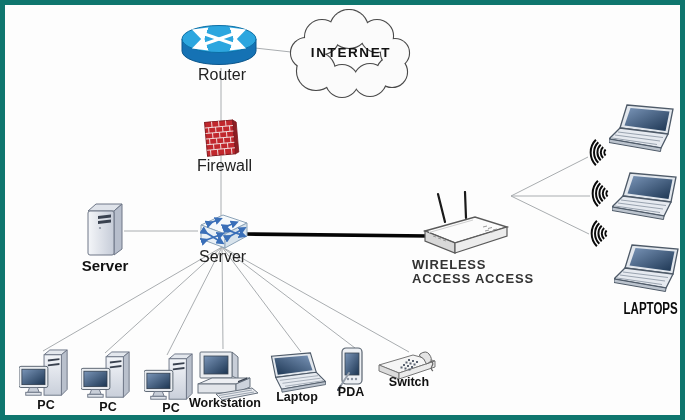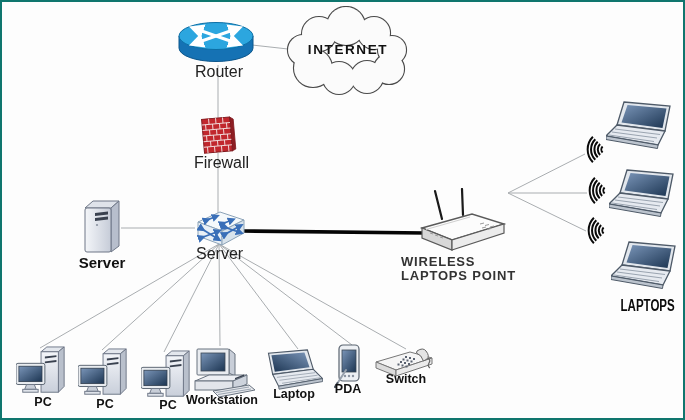--- a/index.html
+++ b/index.html
@@ -1,25 +1,25 @@
 <!DOCTYPE html>
 <html><head>
 <meta charset="utf-8">
 <style>
   html,body{margin:0;padding:0;background:#fff;}
   .frame{position:relative;width:685px;height:420px;box-sizing:border-box;
-    background:#FDFDFD;border:2px solid #0f766e;overflow:hidden;
+    background:#FDFDFD;border:5px solid #0f766e;overflow:hidden;
     font-family:"Liberation Sans",sans-serif;}
   .abs{position:absolute;}
   .lbl{position:absolute;color:#1c1c1c;white-space:nowrap;line-height:1.1;}
   .c{text-align:center;}
   .plain{font-size:16px;font-weight:400;color:#222;}
   .bold{font-size:12.5px;font-weight:700;color:#111;}
   .big{font-size:15px;font-weight:700;color:#111;}
-  .caps{font-size:13px;font-weight:700;color:#333;letter-spacing:.8px;}
+  .caps{font-size:13px;font-weight:700;color:#333;letter-spacing:.8px;margin-left:8px;}
   .inet{font-size:13.5px;font-weight:700;color:#111;letter-spacing:1.6px;}
   .cond{display:inline-block;transform:scaleX(.72);transform-origin:center;
     font-size:16px;font-weight:700;color:#0a0a0a;letter-spacing:0;}
   .flip{transform:scaleX(-1);}
   svg{display:block;}
 </style>
 </head>
 <body>
 
 <div class="frame">
@@ -195,21 +195,21 @@
       <line x1="45" y1="27" x2="44" y2="1" stroke="#1A1A1A" stroke-width="2.2" stroke-linecap="round"></line>
       <polygon points="4,40 54,26 86,36 34,52" fill="#FCFCFC" stroke="#5A5A5A" stroke-width="1.4"></polygon>
       <polygon points="4,40 34,52 34,62 4,50" fill="#D8D8D8" stroke="#5A5A5A" stroke-width="1.2"></polygon>
       <polygon points="34,52 86,36 86,45 34,62" fill="#ECECEC" stroke="#5A5A5A" stroke-width="1.2"></polygon>
       <path d="M8,41.5 L52,29" stroke="#CFCFCF" stroke-width="1" fill="none"></path>
       <path d="M62,36 l4,-1 M67,37.5 l4,-1 M72,39 l4,-1 M64,40 l4,-1 M69,41.5 l4,-1 M12,45 l3,1 M17,47 l3,1 M22,49 l3,1" stroke="#9A9A9A" stroke-width="1" fill="none"></path>
     </svg>
   </div>
   <div class="lbl caps" style="left:399px;top:253px">
     <div>WIRELESS</div>
-    <div>LAPTOPS POINT</div>
+    <div>ACCESS ACCESS</div>
   </div>
 
   <div class="abs" style="left:583px;top:129px">
     <svg width="24" height="37">
         <use href="#sym-wifi" width="24" height="37"></use>
       </svg>
     </div>
   <div class="abs" style="left:585px;top:170px">
     <svg width="24" height="37">
         <use href="#sym-wifi" width="24" height="37"></use>

